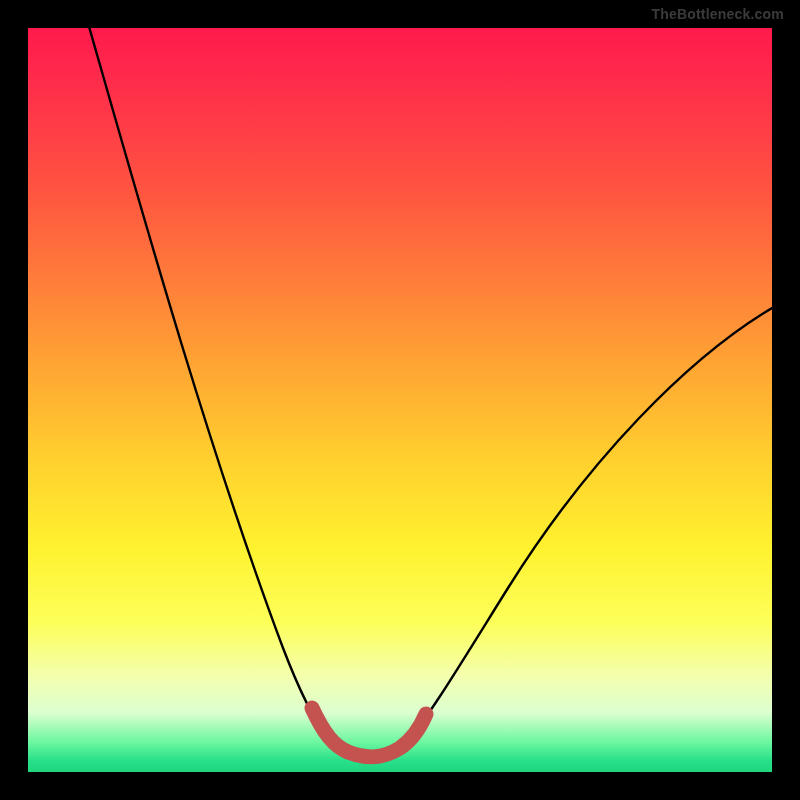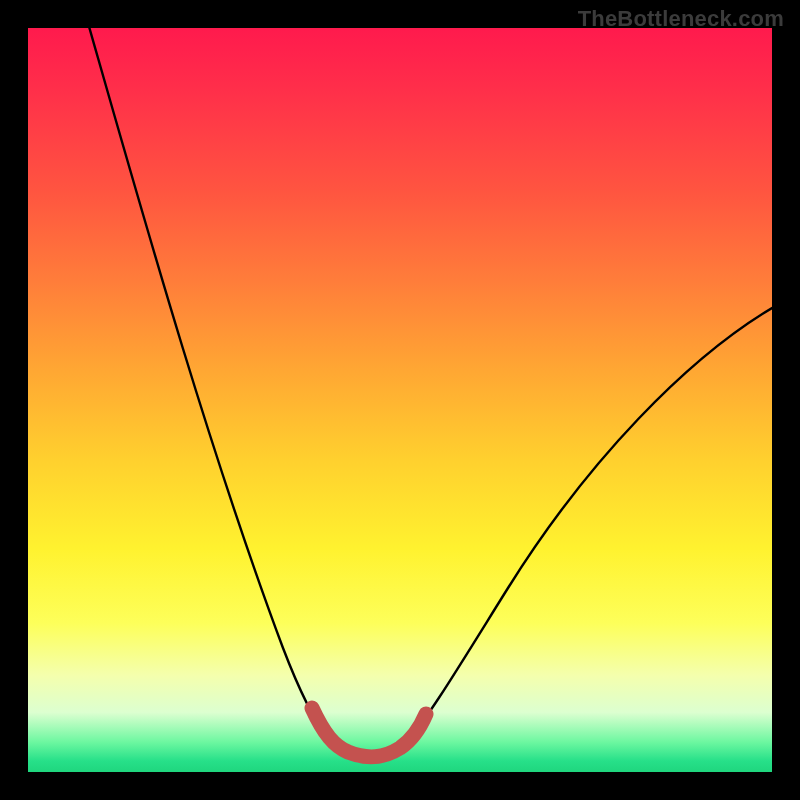--- a/index.html
+++ b/index.html
@@ -42,21 +42,21 @@
       #6cf7a0 96%,
       #27e089 98.5%,
       #1fd67e 100%
     );
   }
   .watermark {
     position: absolute;
     top: 6px;
     right: 16px;
     color: #3b3b3b;
-    font-size: 22px;
+    font-size: 14px;
     font-weight: 600;
     letter-spacing: 0.2px;
     user-select: none;
   }
   svg.curves {
     position: absolute;
     inset: 0;
   }
 </style>
 </head>

